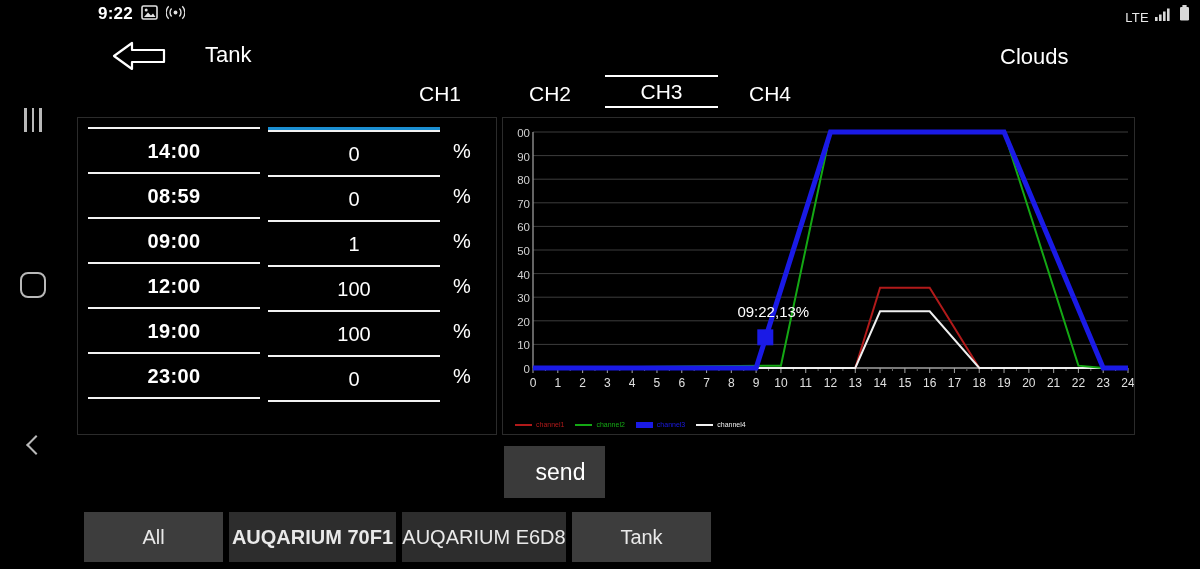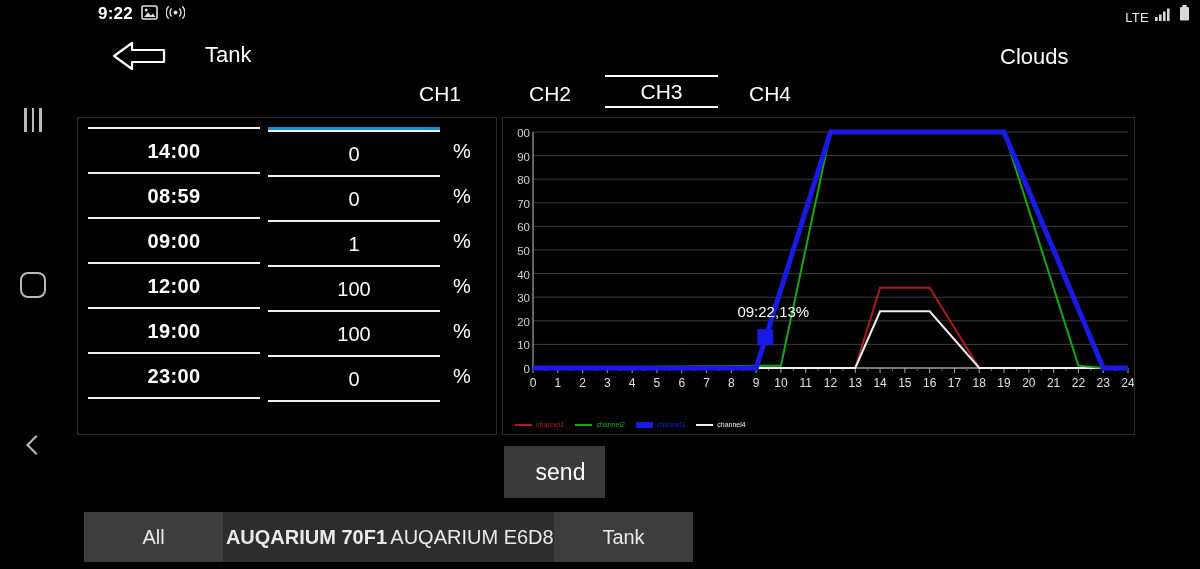--- a/index.html
+++ b/index.html
@@ -79,21 +79,21 @@
   
   .send-btn {
     position: absolute; left: 504px; top: 446px; width: 101px; height: 52px;
     background: #3a3a3a; color: #fff; font-size: 23px;
     display: flex; align-items: center; justify-content: center;
     border: none;
     padding-left: 12px;
   }
 
   
-  .dev-row { position: absolute; left: 84px; top: 512px; height: 50px; display: flex; }
+  .dev-row { position: absolute; left: 84px; top: 512px; height: 50px; display: flex; gap: 6px; }
   .dev-btn {
     background: #343434; color: #e9e9e9; font-size: 20px;
     display: flex; align-items: center; justify-content: center;
     border: none; height: 50px;
   }
   .dev-0 { width: 139px; background: #3d3d3d; }
   .dev-1 { width: 167px; background: #2d2d2d; font-weight: bold; }
   .dev-2 { width: 164px; background: #2d2d2d; }
   .dev-3 { width: 139px; background: #3d3d3d; }
 </style>

